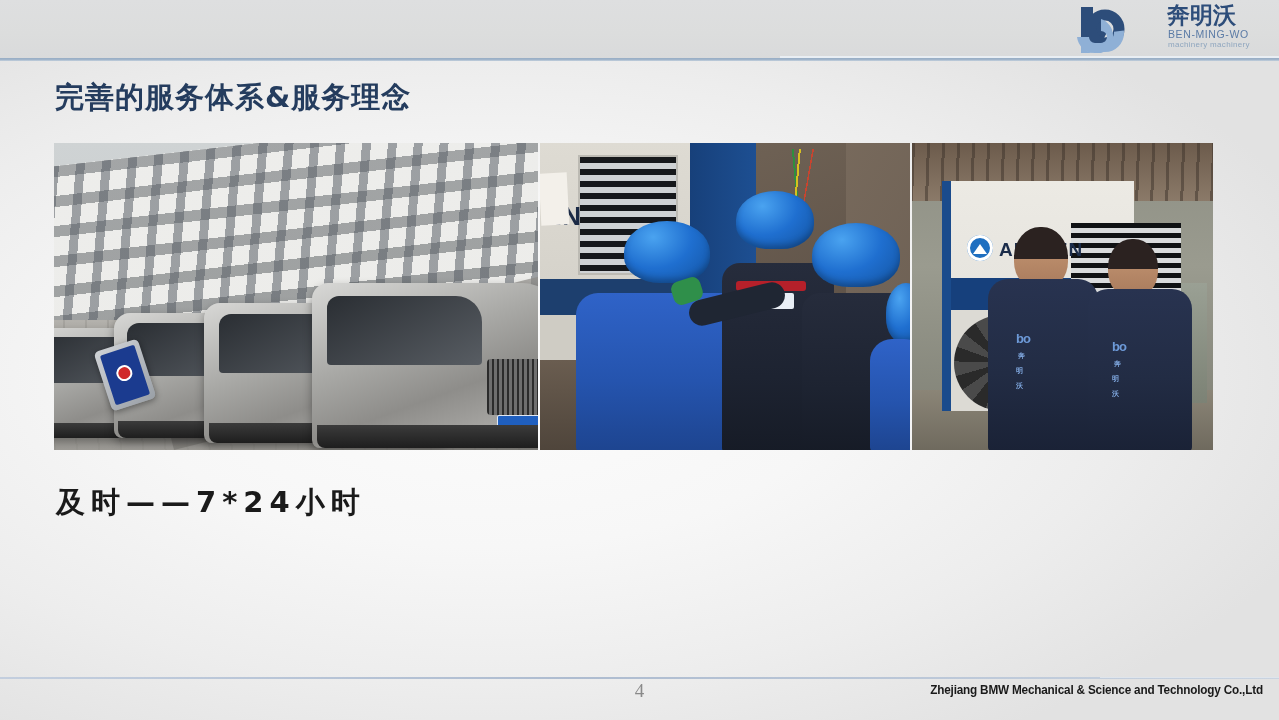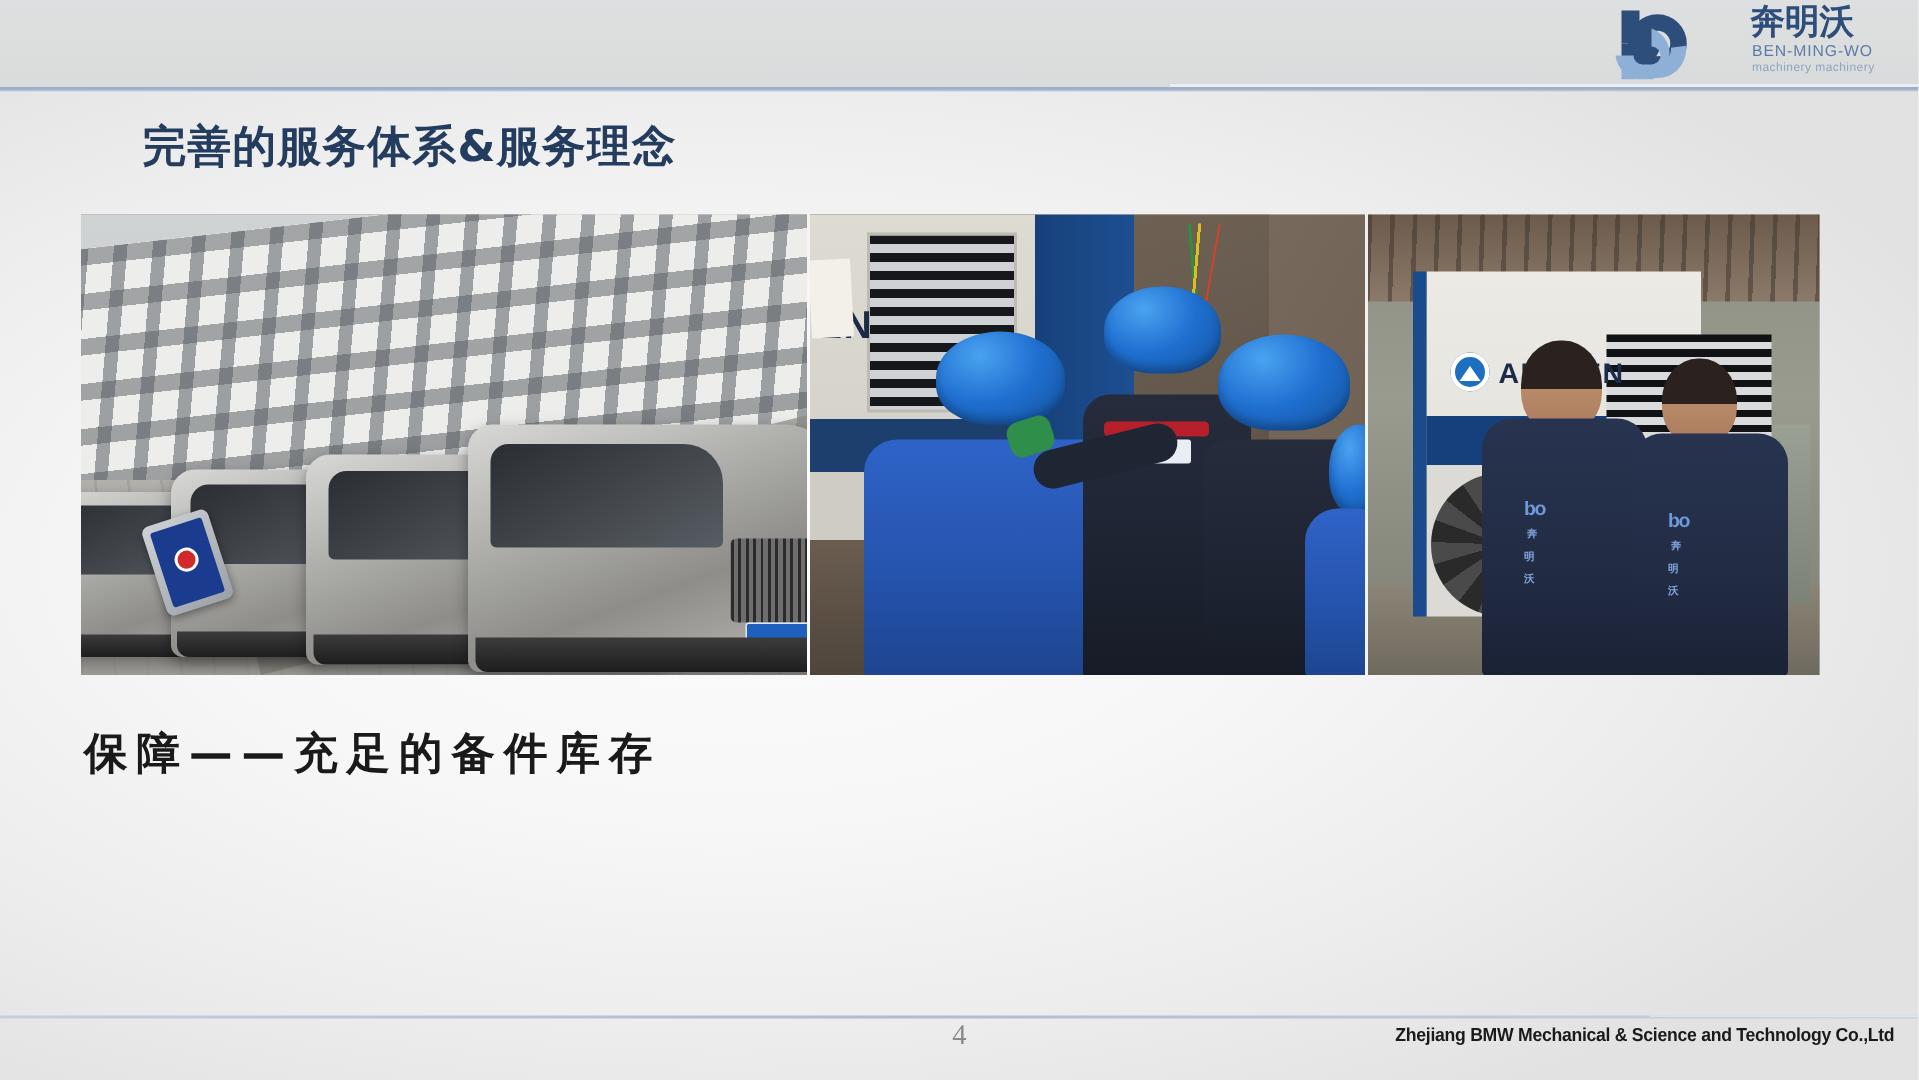--- a/index.html
+++ b/index.html
@@ -54,21 +54,20 @@
     font-size:8px; color:#8fa6bf; letter-spacing:0.3px; white-space:nowrap;
   }
 
   
   .title {
     position:absolute; left:55px; top:78px;
     font-family:"DejaVu Sans", sans-serif;
     font-size:29px; font-weight:bold;
     color:#243c5e; letter-spacing:1px;
     white-space:nowrap;
-    margin-left:40px;
   }
 
   
   .photos {
     position:absolute; left:54px; top:143px;
     width:1159px; height:307px;
     display:flex; gap:2px;
   }
   .photo { position:relative; overflow:hidden; background:#888; }
   .photo-1 { width:484px; }
@@ -440,20 +439,20 @@
       </div>
       <div class="staff">
         <div class="staff-head s2-h"></div>
         <div class="staff-body s2-b"></div>
         <div class="bo-badge s2-badge">bo<span class="bo-badge-cn">奔明沃</span></div>
       </div>
     </div>
   </div>
 
   <div class="lines">
-    <div class="line">保障——充足的备件库存</div>
+    <div class="line">及时——7*24小时</div>
   </div>
 
   <div class="footer-rule"></div>
   <div class="page-num">4</div>
   <div class="footer-company">Zhejiang BMW Mechanical &amp; Science and Technology Co.,Ltd</div>
 
 </div>
 
 </body></html>

